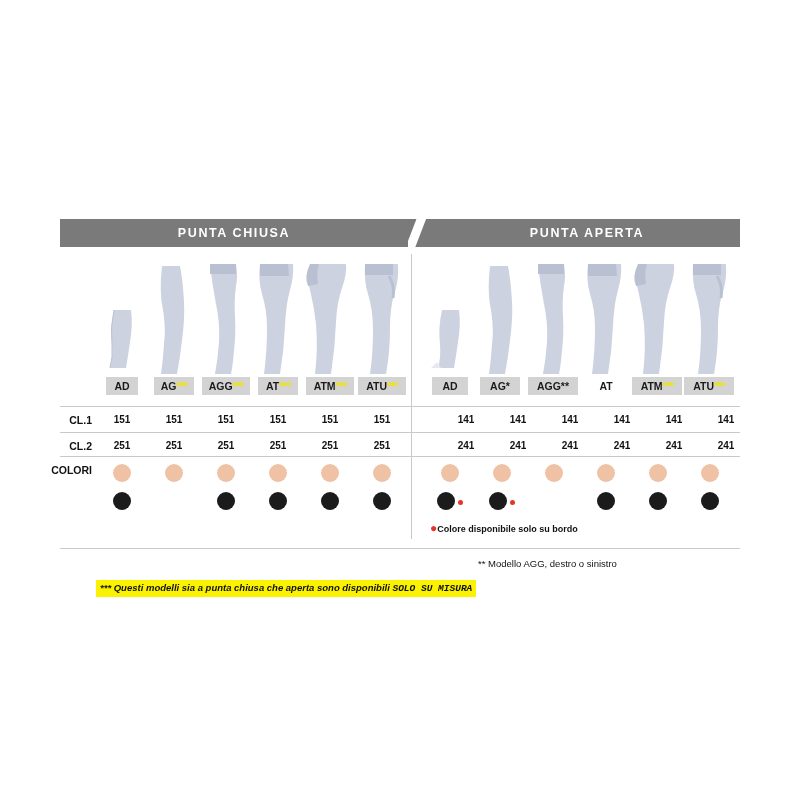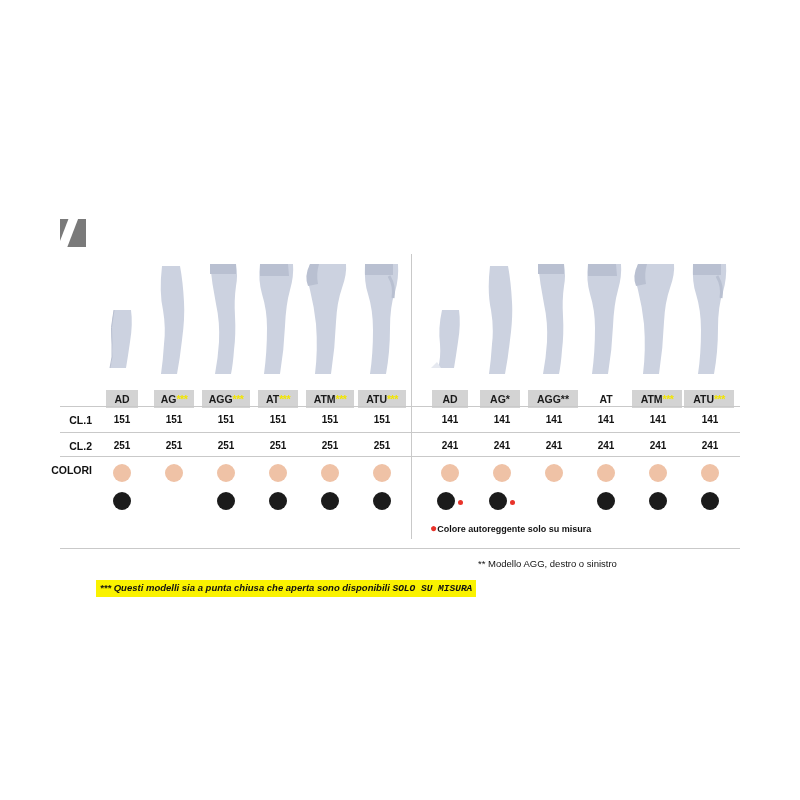--- a/index.html
+++ b/index.html
@@ -76,21 +76,21 @@
   .leg {
     position: absolute;
     bottom: 0;
     width: 52px;
     height: 112px;
   }
 
   
   .chips {
     position: absolute;
-    top: 390px;
+    top: 377px;
     height: 19px;
   }
   .chips.left  { left: 96px; width: 310px; }
   .chips.right { left: 424px; width: 310px; }
   .chip {
     position: absolute;
     top: 0;
     height: 18px;
     line-height: 18px;
     text-align: center;
@@ -120,21 +120,21 @@
   .rl1 { left: -4px; top: 414px; }
   .rl2 { left: -4px; top: 440px; }
   .rl3 { left: -4px; top: 464px; }
 
   
   .vrow {
     position: absolute;
     height: 14px;
   }
   .vrow.left  { left: 96px; width: 310px; }
-  .vrow.right { left: 424px; width: 310px; }
+  .vrow.right { left: 440px; width: 310px; }
   .vcell {
     position: absolute;
     top: 0;
     width: 52px;
     text-align: center;
     font-size: 10px;
     font-weight: bold;
     color: #111111;
   }
 
@@ -214,21 +214,23 @@
     font-weight: bold;
   }
   .foot3 .caps { font-style: italic; font-weight: bold; font-family: Liberation Mono, monospace; }
 </style>
 </head>
 <body>
 
 <div id="root">
 
   <div class="banner">
+    <div class="banner-left">PUNTA CHIUSA</div>
     <div class="banner-sep"></div>
+    <div class="banner-right">PUNTA APERTA</div>
   </div>
 
   <div class="vdiv"></div>
 
   <div class="legs left">
 
     <div class="leg" style="left:0px;">
       <svg viewBox="0 0 52 112" width="52" height="112">
         <path d="M18 48 q-4 18 -2 34 q1 14 -2 24 l16 0 q2 -12 4 -26 q3 -18 1 -32 z" fill="#ccd2e0"></path>
         <path d="M18 48 q-4 18 -2 34 q1 14 -2 24" fill="none" stroke="#b9c0d1" stroke-width="1"></path>
@@ -400,21 +402,21 @@
     <div class="dot black" style="left:13px;"></div>
     <div class="reddot" style="left:34px;top:8px;"></div>
     <div class="dot black" style="left:65px;"></div>
     <div class="reddot" style="left:86px;top:8px;"></div>
     <div class="dot black" style="left:173px;"></div>
     <div class="dot black" style="left:225px;"></div>
     <div class="dot black" style="left:277px;"></div>
   </div>
 
   <div class="note-red">
-    <span class="rd">●</span><span>Colore autoreggente solo su misura</span>
+    <span class="rd">●</span><span>Colore disponibile solo su bordo</span>
   </div>
 
   <div class="footdiv"></div>
 
   <div class="foot2">** Modello AGG, destro o sinistro</div>
   <div class="foot3">
     <span>*** Questi modelli sia a punta chiusa che aperta sono disponibili </span><span class="caps">SOLO SU MISURA</span>
   </div>
 
 </div>

